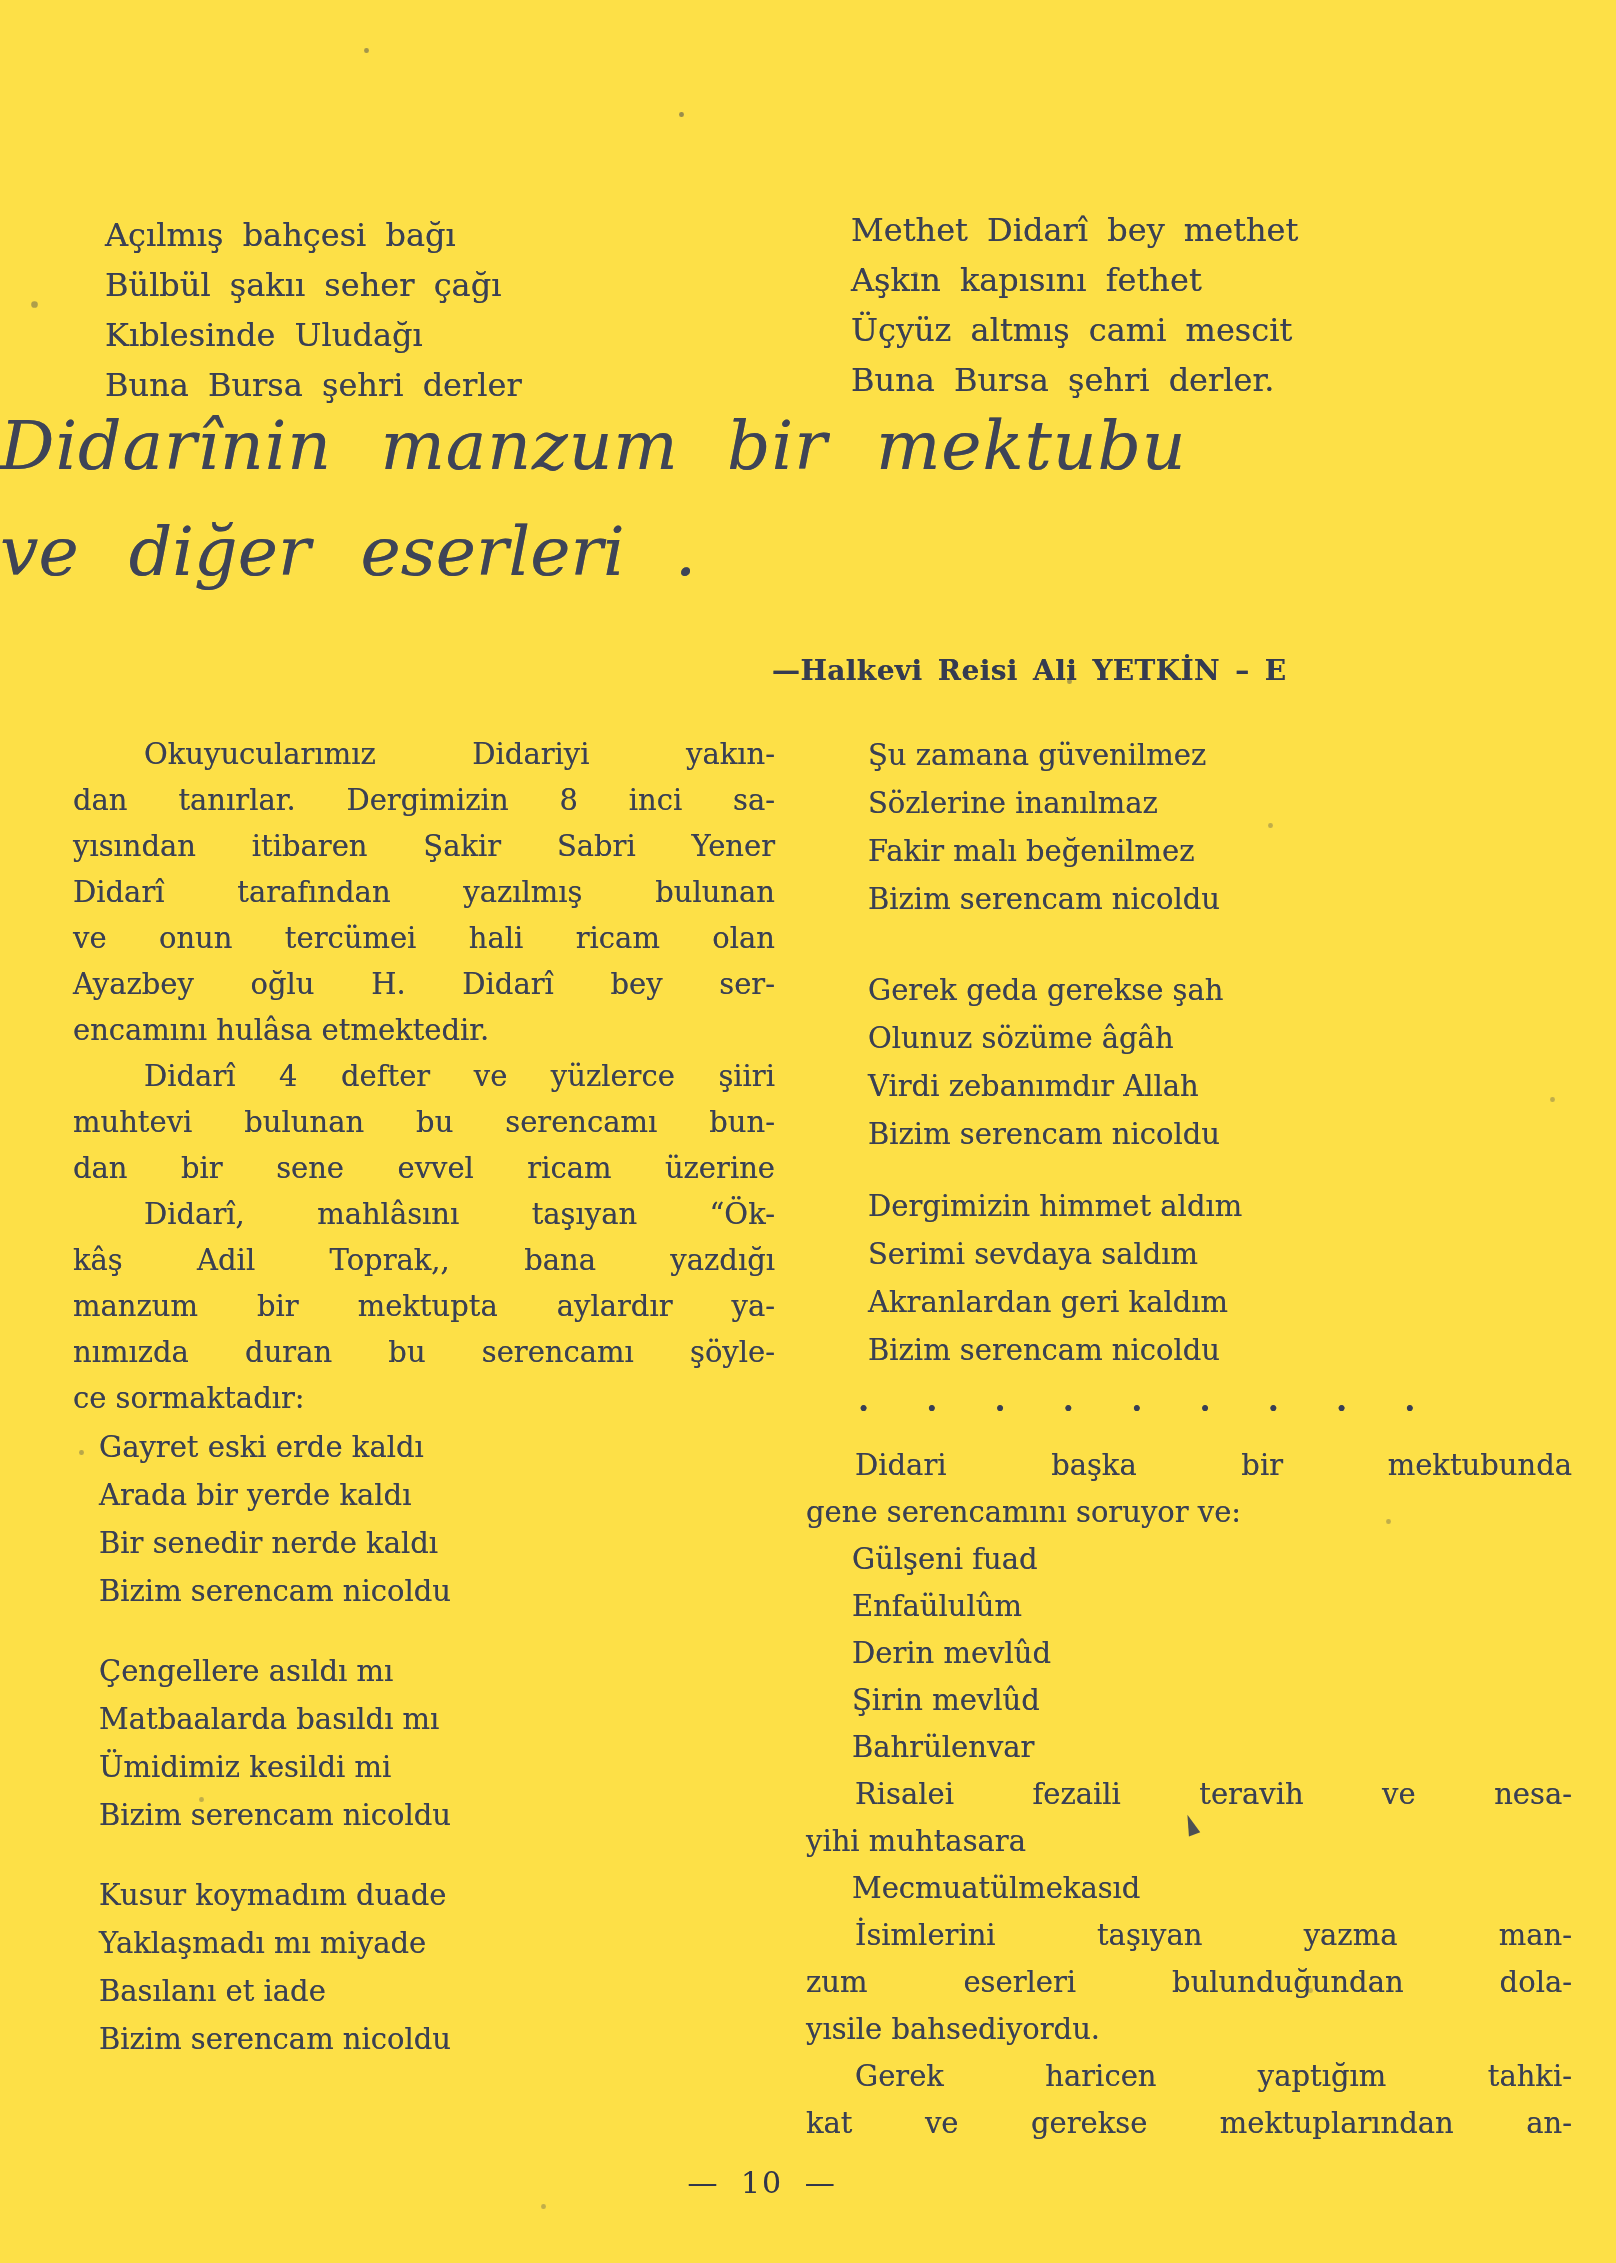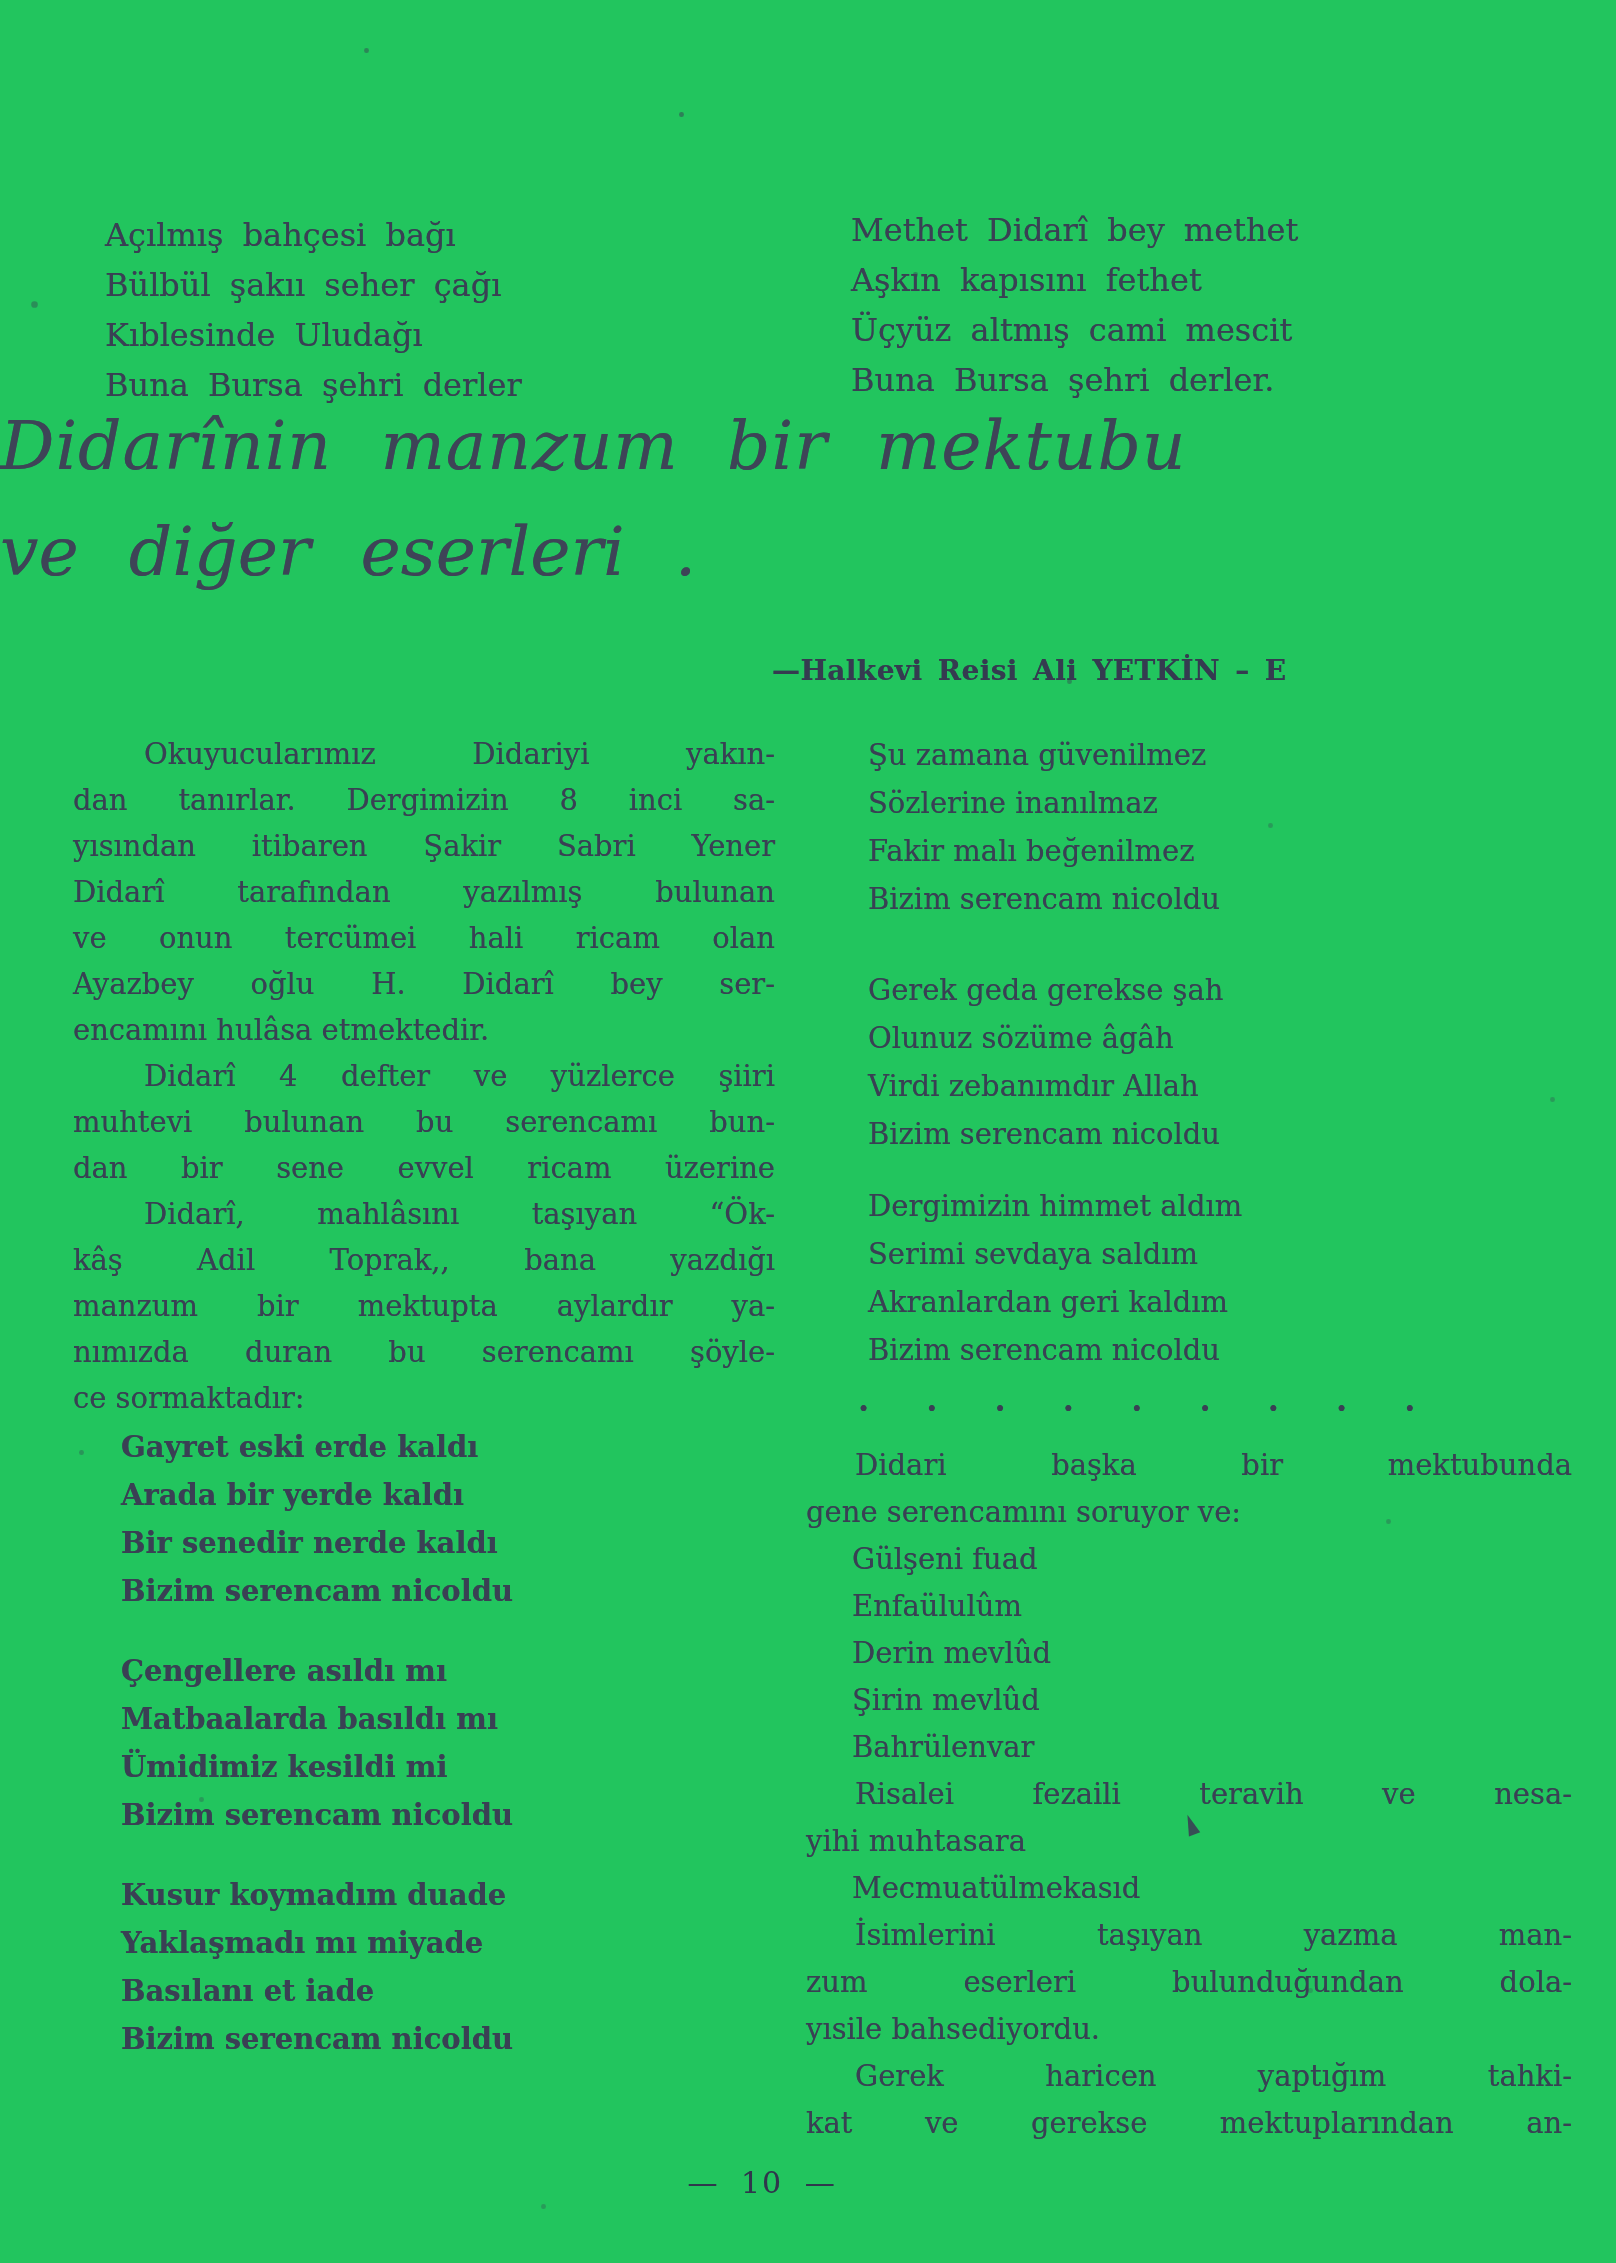--- a/index.html
+++ b/index.html
@@ -1,19 +1,19 @@
 <!DOCTYPE html>
 <html style="font-size:14.3px"><head>
 <meta charset="utf-8">
 <style>
   html,body{margin:0;padding:0;background:#dcdcd8;}
   .page{
     position:relative;
     width:1616px;height:2263px;
-    background:#22c55e;
+    background:#fde047;
     font-family:"DejaVu Serif","Liberation Serif",serif;
     color:#3a4054;
     overflow:hidden;
     text-shadow:0 0 0.5px rgba(46,52,78,.55);
   }
   
   .quatrain{position:absolute;font-size:32px;line-height:50px;word-spacing:.28em;}
   .q-left{left:105px;top:210px;width:428px;}
   .q-right{left:851px;top:205px;width:481px;}
   .qline{white-space:nowrap;}
@@ -27,21 +27,21 @@
   
   .col{position:absolute;top:731px;font-size:29px;}
   .col-left{left:73px;width:702px;line-height:46px;}
   .col-right{left:806px;width:766px;line-height:47px;}
   .jl{text-align:justify;text-align-last:justify;}
   .pl{text-align:left;}
   .ind{text-indent:71px;}
   .ind2{text-indent:49px;}
   .para{margin:0;}
   .stanza{line-height:48px;margin-top:32px;}
-  .col-left .stanza{margin-left:48px;font-weight:bold;}
+  .col-left .stanza{margin-left:26px;}
   .col-left .stanza.s-first{margin-top:1.8px;}
   .col-right .stanza{margin-left:62px;}
   .col-right .stanza.r-first{margin-top:0;}
   .col-right .stanza.rs2{margin-top:43px;}
   .col-right .stanza.rs3{margin-top:24px;}
   .stanza .sline{white-space:nowrap;}
   .dots-row{margin-top:10.7px;margin-left:52px;letter-spacing:23px;font-weight:bold;font-size:32px;}
   .p-r1{margin-top:10.7px;}
   .wline{margin-left:46px;white-space:nowrap;}
   

